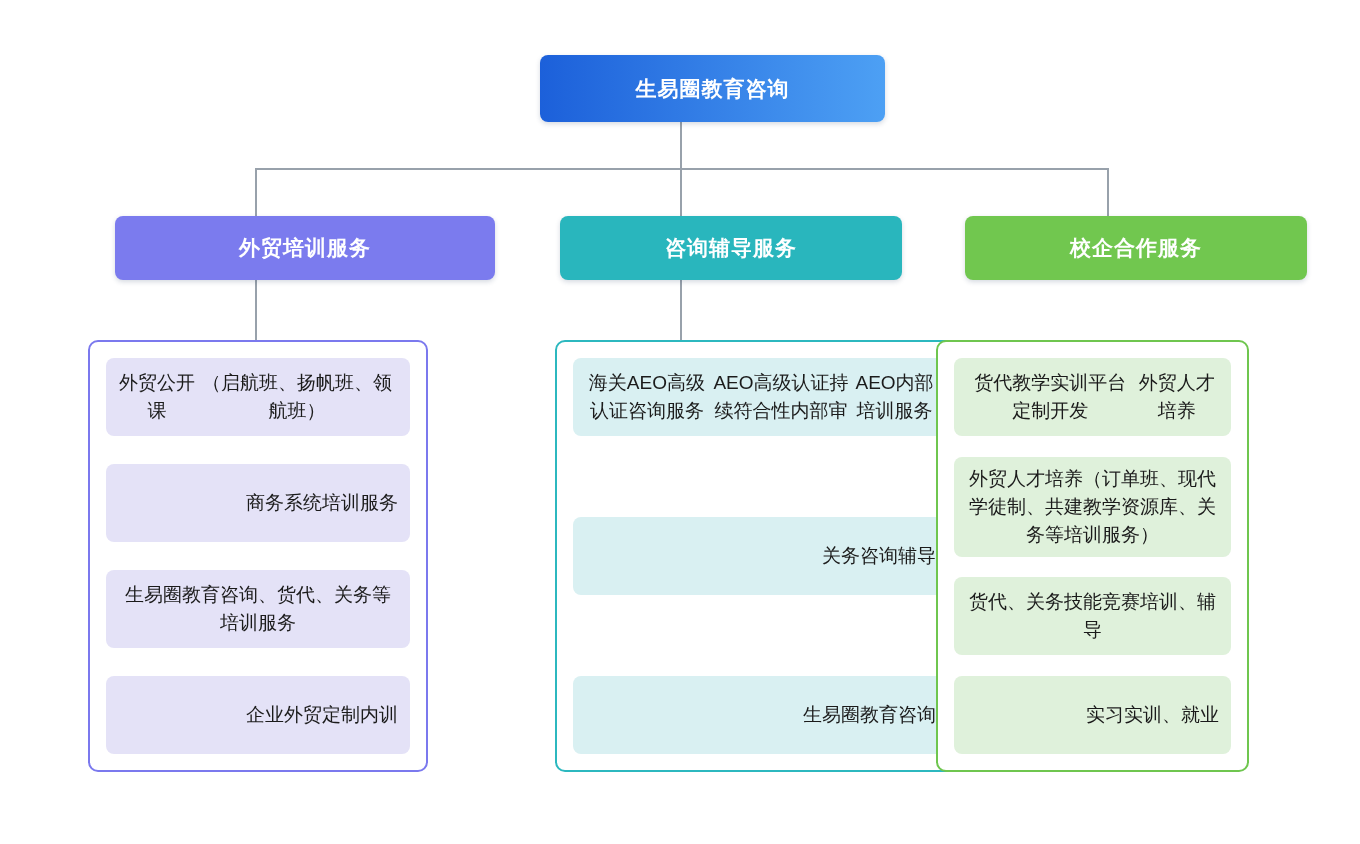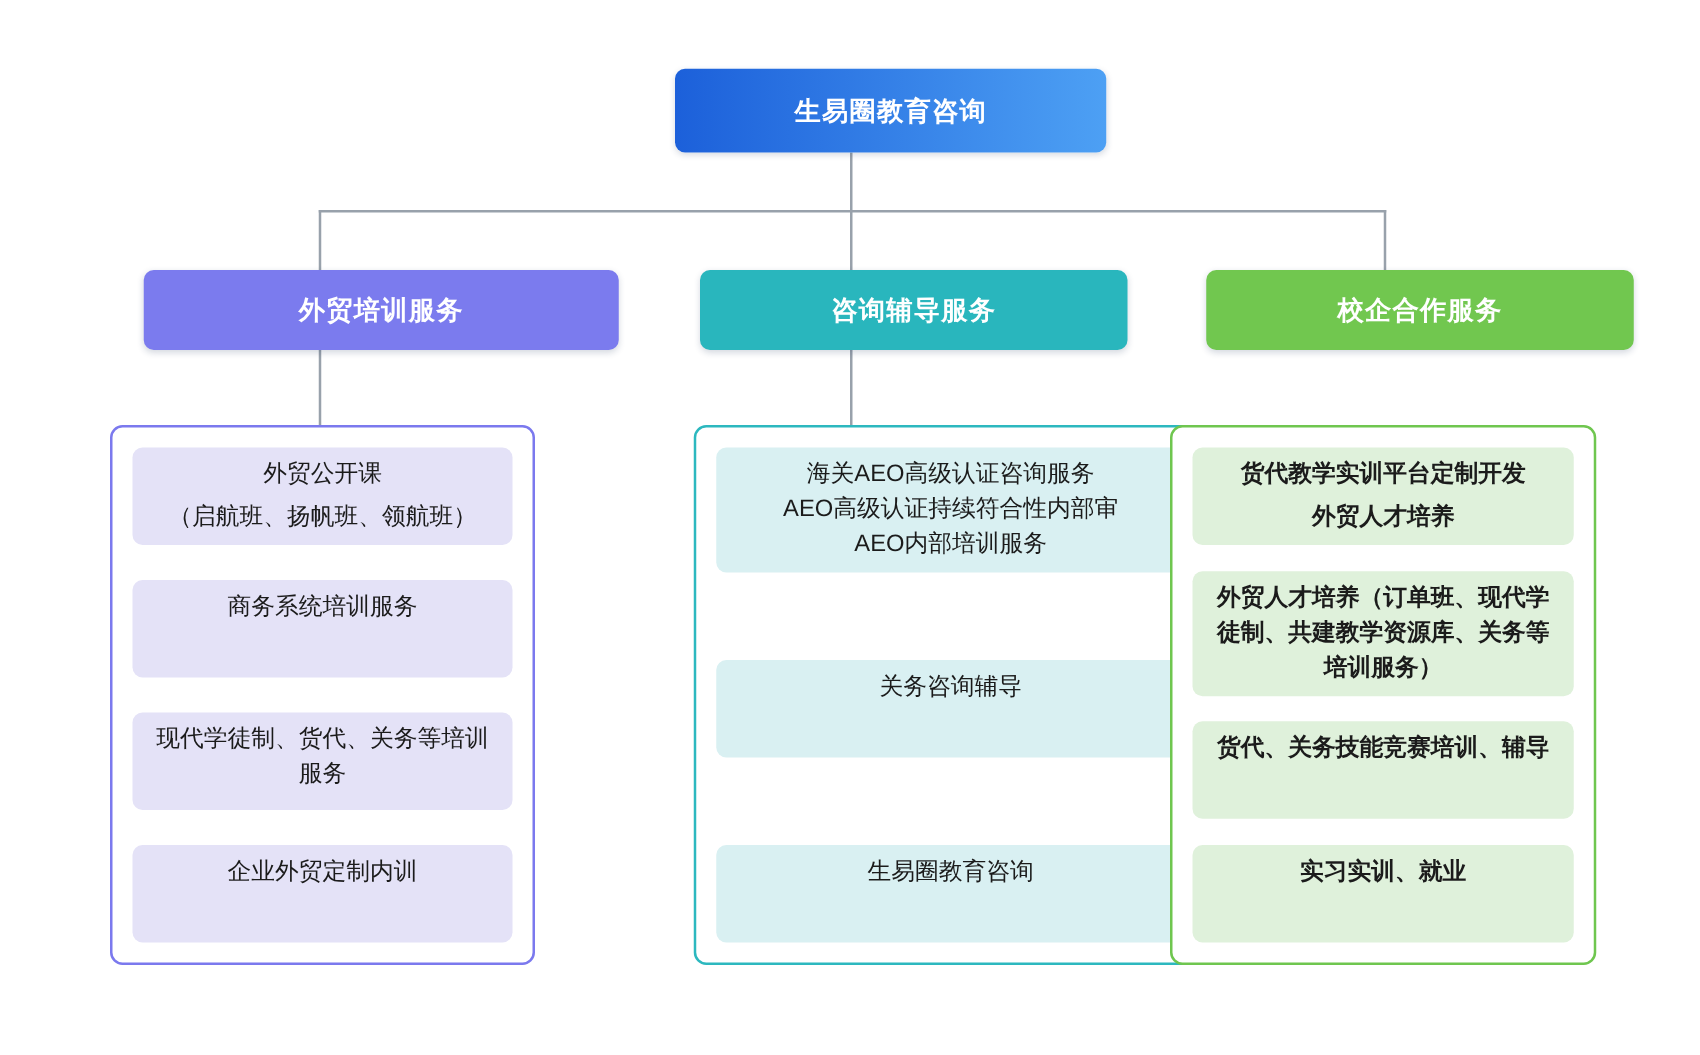--- a/index.html
+++ b/index.html
@@ -46,29 +46,29 @@
     border: 2px solid;
     border-radius: 10px;
     background: #ffffff;
     padding: 16px;
     display: flex;
     flex-direction: column;
     justify-content: space-between;
   }
   .panel-purple { left: 88px;  width: 340px; border-color: #7b79ee; }
   .panel-teal   { left: 511px; width: 411px; border-color: #2cb8bf; margin-left: 44px; }
-  .panel-green  { left: 936px; width: 341px; border-color: #6fc64f; font-weight: bold; }
+  .panel-green  { left: 936px; width: 313px; border-color: #6fc64f; }
 
   .item {
     box-sizing: border-box;
     min-height: 78px;
     border-radius: 8px;
     display: flex;
-    flex-direction: column;
-    justify-content: space-between;
+    flex-direction: row;
+    justify-content: flex-end;
     align-items: center;
     text-align: center;
     padding: 8px 12px;
     font-size: 19px;
     line-height: 28px;
     color: #1b1b1b;
   }
   .item-purple { background: #e4e2f7; }
   .item-teal   { background: #d9f0f2; }
   .item-green  { background: #dff1db; }
@@ -94,21 +94,21 @@
 
   <div class="panel panel-purple">
     <div class="item item-purple">
         <div>外贸公开课</div>
         <div>（启航班、扬帆班、领航班）</div>
       </div>
     <div class="item item-purple">
         <div>商务系统培训服务</div>
       </div>
     <div class="item item-purple">
-        <div>现代学徒制、货代、关务等培训服务</div>
+        <div>生易圈教育咨询、货代、关务等培训服务</div>
       </div>
     <div class="item item-purple">
         <div>企业外贸定制内训</div>
       </div>
   </div>
 
   <div class="panel panel-teal">
     <div class="item item-teal">
         <div>海关AEO高级认证咨询服务</div>
         <div>AEO高级认证持续符合性内部审</div>

